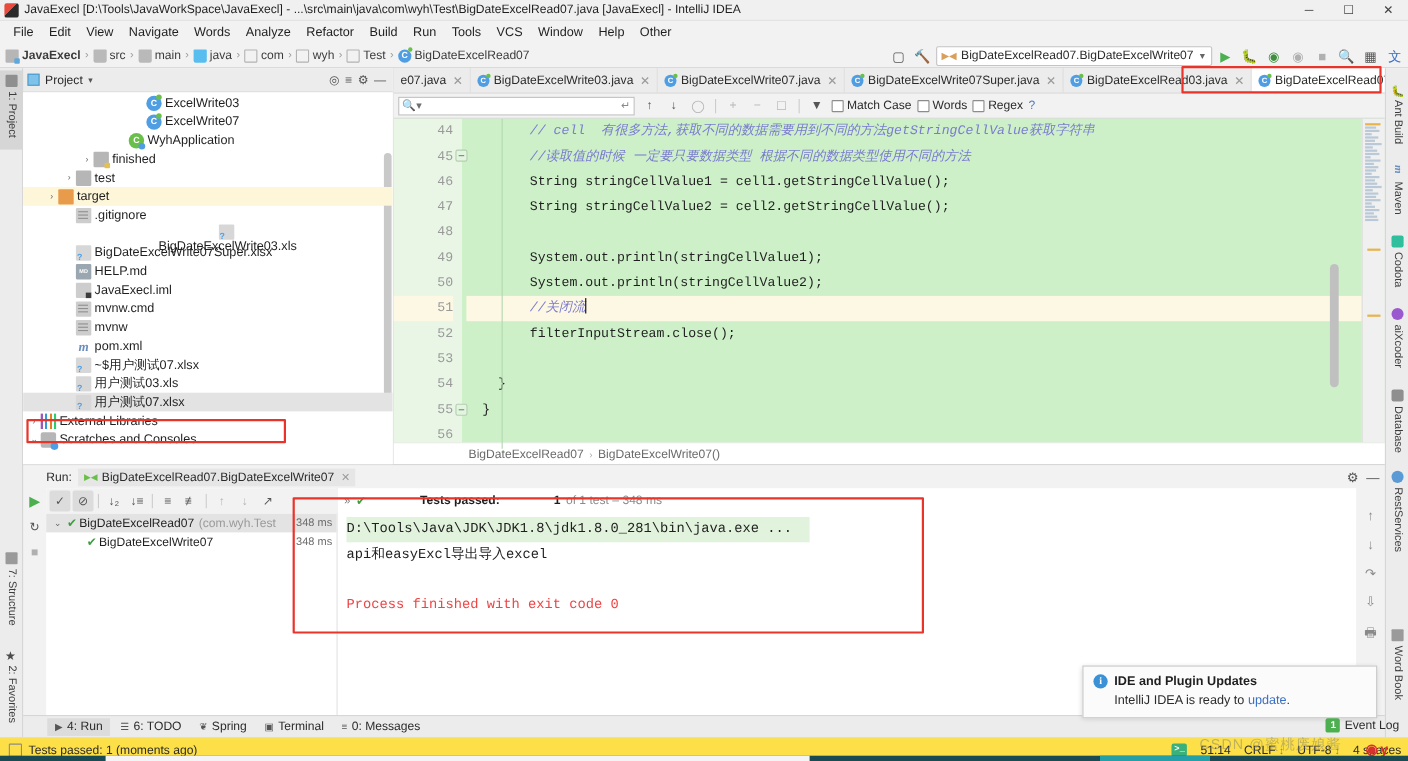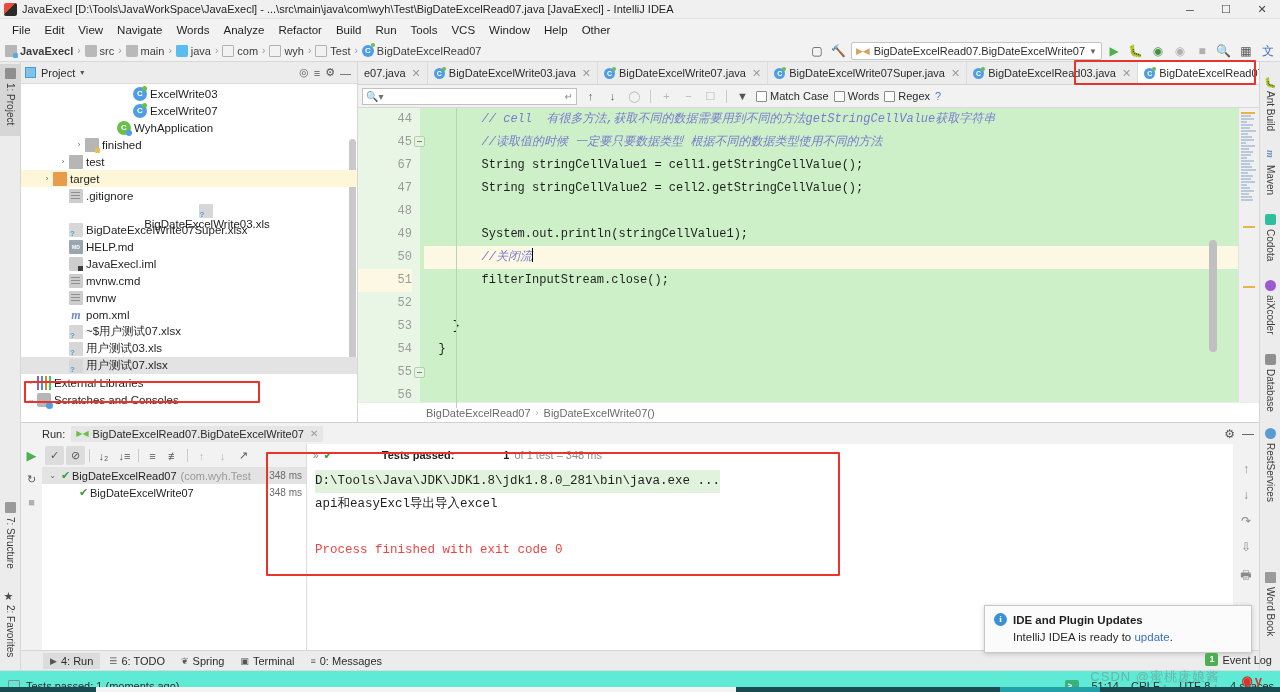--- a/index.html
+++ b/index.html
@@ -184,42 +184,42 @@
   .test-row .ms { margin-left: auto; color: #6b6b6b; font-size: 10px; }
 
   .console-pane { flex: 1; display: flex; flex-direction: column; min-width: 0; background: #fff; }
   .console-status { height: 22px; display: flex; align-items: center; gap: 5px; padding-left: 6px; font-size: 11px; background: #fff; }
   .cs-chev { color: #777; font-size: 10px; }
   .cs-ok { color: #3c9d3c; font-size: 11px; }
   .cs-strong { font-weight: bold; color: #1f1f1f; margin-left: 44px; }
   .cs-dim { color: #8c8c8c; }
   .console-out { flex: 1; padding: 4px 8px 0 8px; font: 12.5px/23px "Liberation Mono", monospace; color: #1f1f1f; position: relative; }
   .co-line { white-space: pre; }
-  .co-line.hl { background: #e2f3dd; display: inline-block; padding-right: 0; }
+  .co-line.hl { background: #e2f3dd; display: inline-block; padding-right: 16px; }
   .co-line.blue { color: #ef4444; }
   .console-rtool { width: 26px; flex: none; background: #f2f2f2; display: flex; flex-direction: column; align-items: center; padding-top: 18px; gap: 12px; color: #8a8a8a; font-size: 12px; }
 
   
   .notif {
     position: absolute; right: 28px; bottom: 39px; width: 268px;
     background: #fbfbfb; border: 1px solid #c8c8c8; box-shadow: 0 1px 5px rgba(0,0,0,.18);
     padding: 7px 10px 9px 9px;
   }
   .notif-title { display: flex; align-items: center; gap: 6px; font-size: 11.5px; font-weight: bold; color: #1f1f1f; }
   .notif-i { width: 13px; height: 13px; border-radius: 50%; background: #3b91d6; color: #fff; font: bold 9px/13px "Liberation Serif",serif; text-align: center; flex: none; }
   .notif-body { margin-top: 5px; padding-left: 19px; font-size: 11.5px; color: #2b2b2b; }
   .notif-body a { color: #3a6fc4; text-decoration: none; }
 
   
   .bottom-tabs { height: 20px; background: #ececec; display: flex; align-items: center; padding-left: 22px; gap: 2px; border-top: 1px solid #d6d6d6; }
   .bt { display: flex; align-items: center; gap: 4px; padding: 2px 7px; font-size: 11px; color: #2b2b2b; white-space: nowrap; }
   .bt.active { background: #dcdcdc; }
   .bt .bic { font-size: 9px; color: #555; }
 
-  .statusbar { height: 22px; background: #5eead4; display: flex; align-items: flex-end; padding-left: 8px; border-top: 1px solid #dcdcdc; position: relative; }
+  .statusbar { height: 22px; background: #fde047; display: flex; align-items: center; padding-left: 8px; border-top: 1px solid #dcdcdc; position: relative; }
   .st-ic { width: 12px; height: 12px; border: 1px solid #8c8c8c; border-radius: 1px; margin-right: 6px; flex: none; }
   .st-text { font-size: 11px; color: #2b2b2b; }
   .st-right { position: absolute; right: 6px; display: flex; align-items: center; gap: 12px; font-size: 11px; color: #2b2b2b; }
   .st-term { width: 14px; height: 12px; background: #3ab07a; border-radius: 2px; color: #fff; font: bold 8px/12px "Liberation Mono",monospace; text-align: center; }
   .st-sep { font-size: 9px; color: #777; }
 
   
   .eventlog { position: absolute; right: 8px; bottom: 26px; display: flex; align-items: center; gap: 4px; font-size: 11px; color: #2b2b2b; }
   .ev-badge { width: 13px; height: 13px; border-radius: 2px; background: #4caf50; color: #fff; font: bold 9px/13px "Liberation Sans",sans-serif; text-align: center; }
 
@@ -506,40 +506,41 @@
               <span class="box"></span>
               <span>Regex</span>
             </div>
             <div class="fb-q">?</div>
           </div>
 
           <div class="code-wrap">
             <div class="gutter" id="gutter">
                 <div class="gl">44</div>
                 <div class="gl">45</div>
-                <div class="gl">67</div>
+                <div class="gl">46</div>
                 <div class="gl">47</div>
                 <div class="gl">48</div>
                 <div class="gl">49</div>
                 <div class="gl">50</div>
                 <div class="gl cur">51</div>
                 <div class="gl">52</div>
                 <div class="gl">53</div>
                 <div class="gl">54</div>
                 <div class="gl">55</div>
                 <div class="gl">56</div>
               </div>
             <div class="code-area" id="code-area">
               <div class="code-scroll-v" style="top:132px;height:112px;"></div>
             <div class="cl">        <span class="cmt">// cell  有很多方法,获取不同的数据需要用到不同的方法getStringCellValue获取字符串</span></div>
                 <div class="cl">        <span class="cmt">//读取值的时候 一定要只要数据类型 根据不同的数据类型使用不同的方法</span></div>
                 <div class="cl">        <span>String stringCellValue1 = cell1.getStringCellValue();</span></div>
                 <div class="cl">        <span>String stringCellValue2 = cell2.getStringCellValue();</span></div>
                 <div class="cl"><span></span></div>
                 <div class="cl">        <span>System.out.println(stringCellValue1);</span></div>
+                <div class="cl">        <span>System.out.println(stringCellValue2);</span></div>
                 <div class="cl cur">        <span class="cmt">//关闭流</span><span class="caret"></span></div>
                 <div class="cl">        <span>filterInputStream.close();</span></div>
                 <div class="cl"><span></span></div>
                 <div class="cl">    <span>}</span></div>
                 <div class="cl">  <span>}</span></div>
                 <div class="cl"><span></span></div>
               </div>
             <div class="marker-bar">
               <div class="mini" style="top:4px;">
                 <i style="width:14px;background:#e7b44a;"></i>

